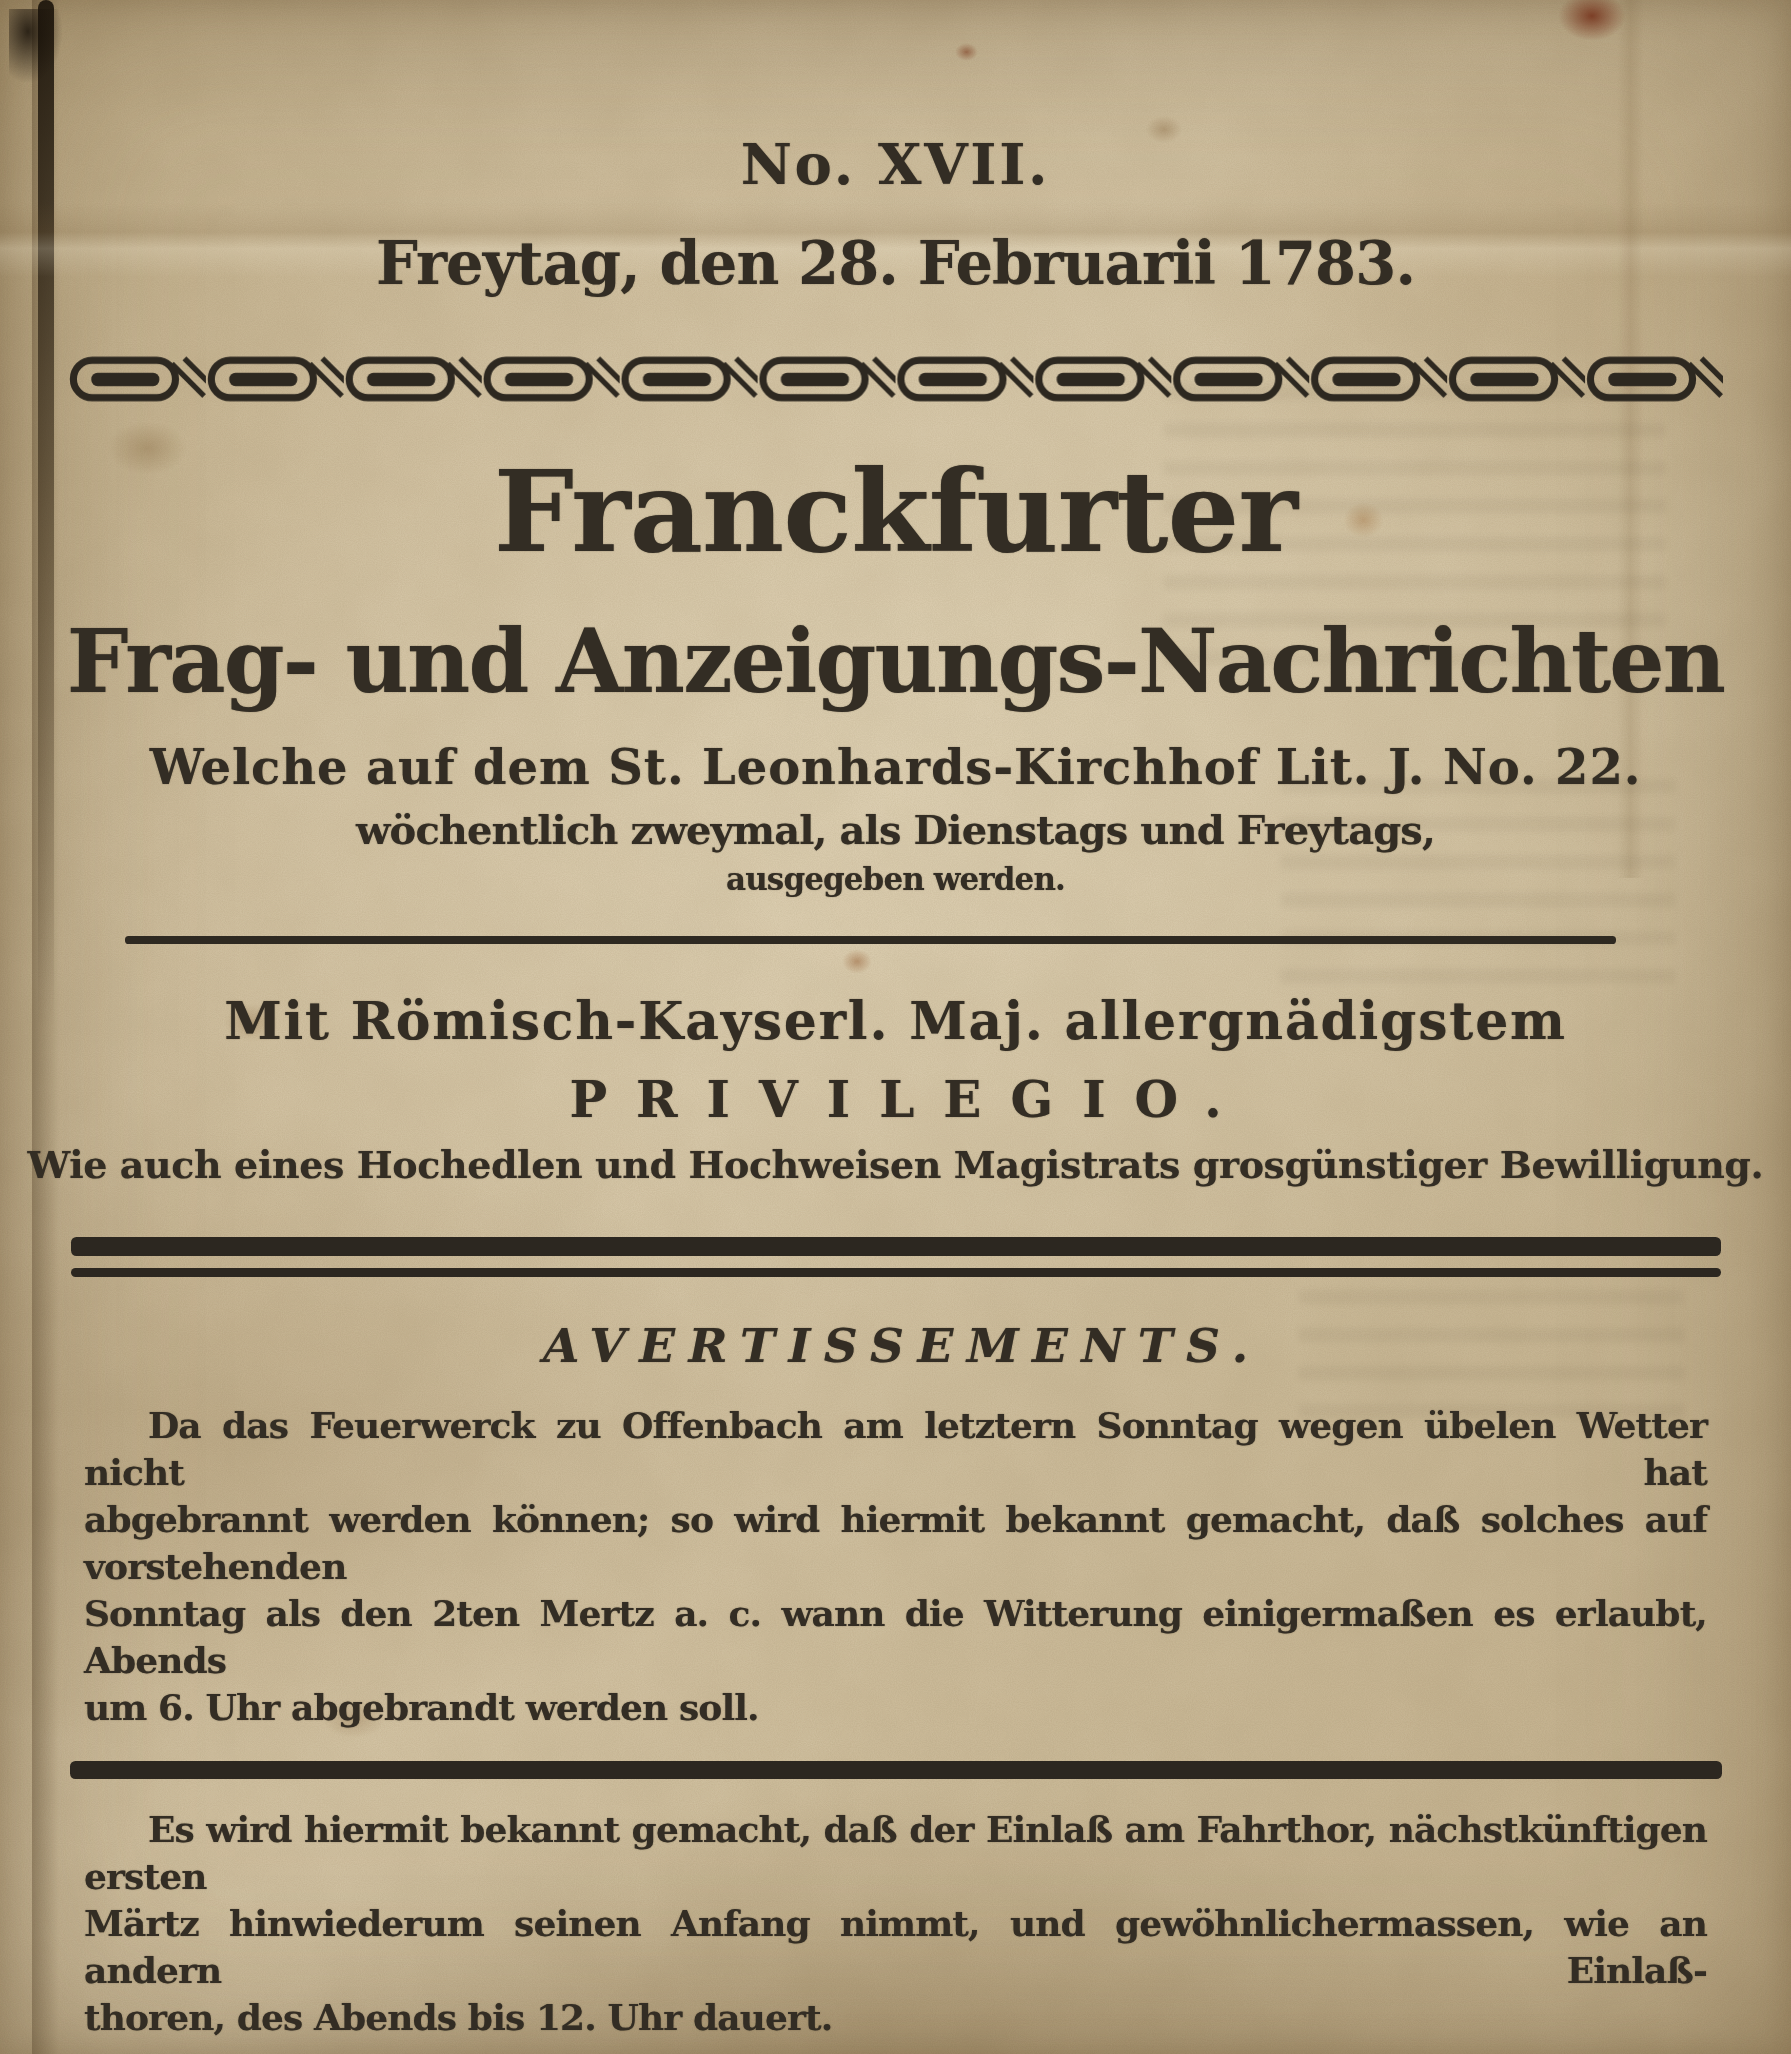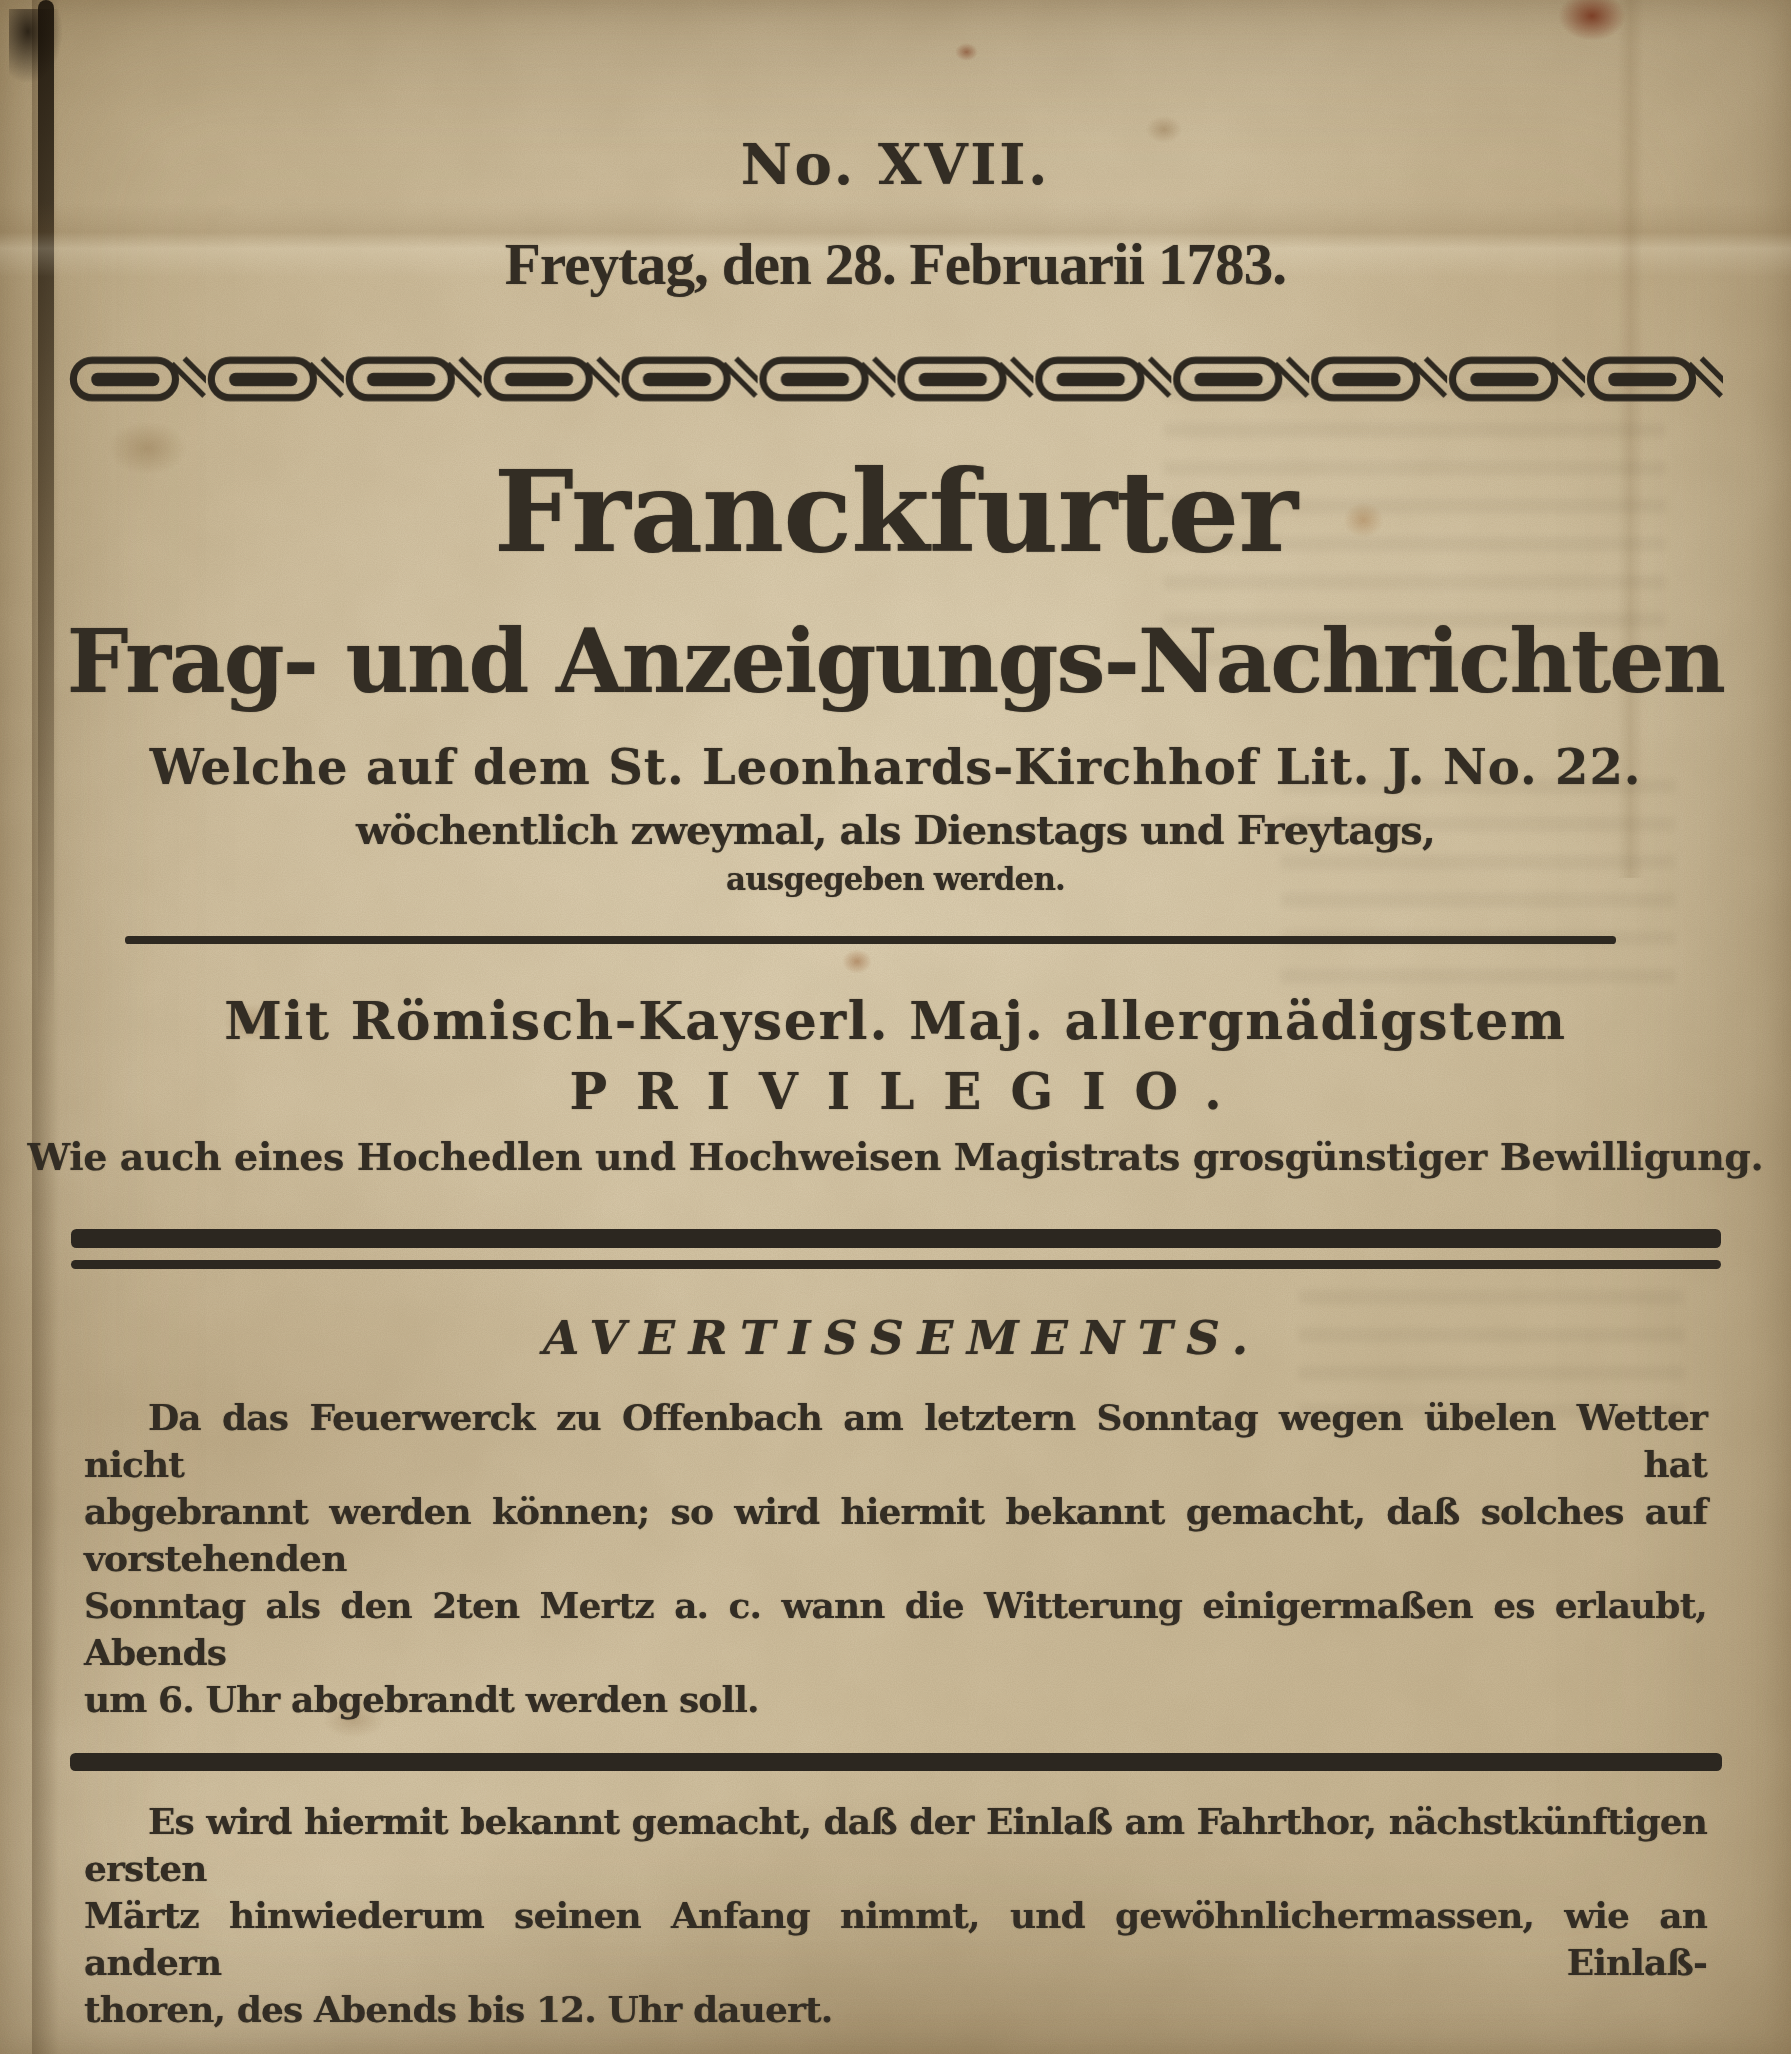--- a/index.html
+++ b/index.html
@@ -51,30 +51,30 @@
   .ghost1{left:1164px;top:385px;width:502px;height:296px;}
   .ghost2{left:1281px;top:779px;width:394px;height:206px;}
   .ghost3{left:1299px;top:1290px;width:385px;height:152px;}
 
   .content{position:absolute;inset:0;text-align:center;color:#332d24;z-index:3;}
   .content > *{position:relative;}
   .ink{color:#332d24;text-shadow:0 0 1.2px rgba(42,34,20,.55);}
   .fraktur{font-weight:700;letter-spacing:-0.9px;}
 
   .issue{padding-top:134px;font-size:56px;line-height:61px;font-weight:700;letter-spacing:2.7px;}
-  .date-top{margin-top:34px;font-size:59px;line-height:70px;white-space:nowrap;font-family:Liberation Serif, serif;}
+  .date-top{margin-top:34px;font-size:59px;line-height:70px;white-space:nowrap;}
   .chain-wrap{margin:52px auto 0;width:1655px;height:56px;}
   .title-main{margin:38px 0 16px;font-size:113px;line-height:134px;font-weight:700;}
   .title-sub{margin-top:25px;font-size:87px;line-height:115px;white-space:nowrap;letter-spacing:-1.8px;}
   .addr{margin-top:19.7px;font-size:48px;line-height:57px;white-space:nowrap;letter-spacing:0.9px;}
   .sched{margin-top:9px;font-size:40px;line-height:50px;white-space:nowrap;}
   .issued{font-size:31px;line-height:49px;}
   .rule1{margin:32px auto 0;width:1491px;height:8px;background:#2e2921;border-radius:3.6px;transform:translateX(-25px);}
   .priv1{margin-top:45px;font-size:52px;line-height:64px;letter-spacing:1.8px;white-space:nowrap;}
-  .priv2{margin-top:9px;font-size:50px;line-height:59px;font-weight:700;letter-spacing:29px;text-indent:29px;}
+  .priv2{margin-top:17px;font-size:50px;line-height:59px;font-weight:700;letter-spacing:29px;text-indent:29px;}
   .priv3{margin-top:6px;font-size:38px;line-height:59px;white-space:nowrap;letter-spacing:-0.4px;}
   .double-rule{margin:43px auto 0;width:1650px;}
   .double-rule .thick{height:19.7px;background:#2c2720;border-radius:5.4px;}
   .double-rule .thin{height:9px;margin-top:11.6px;background:#2c2720;border-radius:4.5px;}
   .sect{margin-top:39px;font-size:47px;line-height:59px;font-weight:700;letter-spacing:13.4px;text-indent:13.4px;font-style:italic;}
   .par{width:1623px;margin:27px auto 0;font-size:36px;line-height:47px;text-align:left;}
   .par .ln{text-align:justify;text-align-last:justify;}
   .par .ln.first{text-indent:64px;}
   .par .ln.last{text-align-last:left;}
   .rule-mid{margin:30px auto 0;width:1652px;height:18px;background:#2c2720;border-radius:5.4px;}

